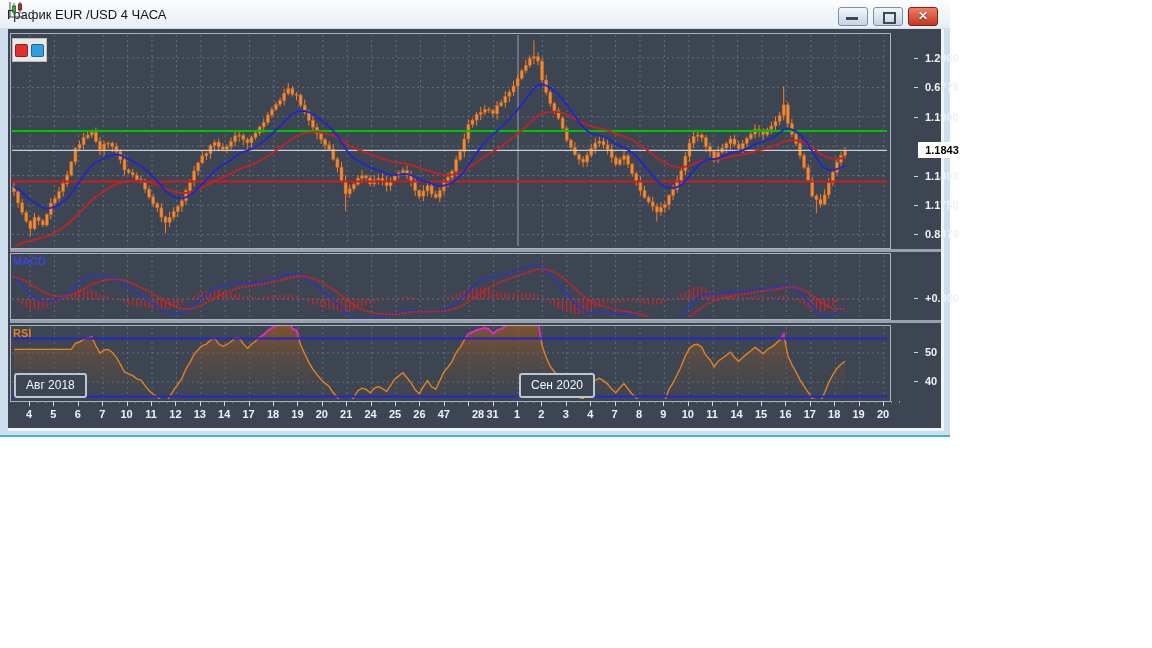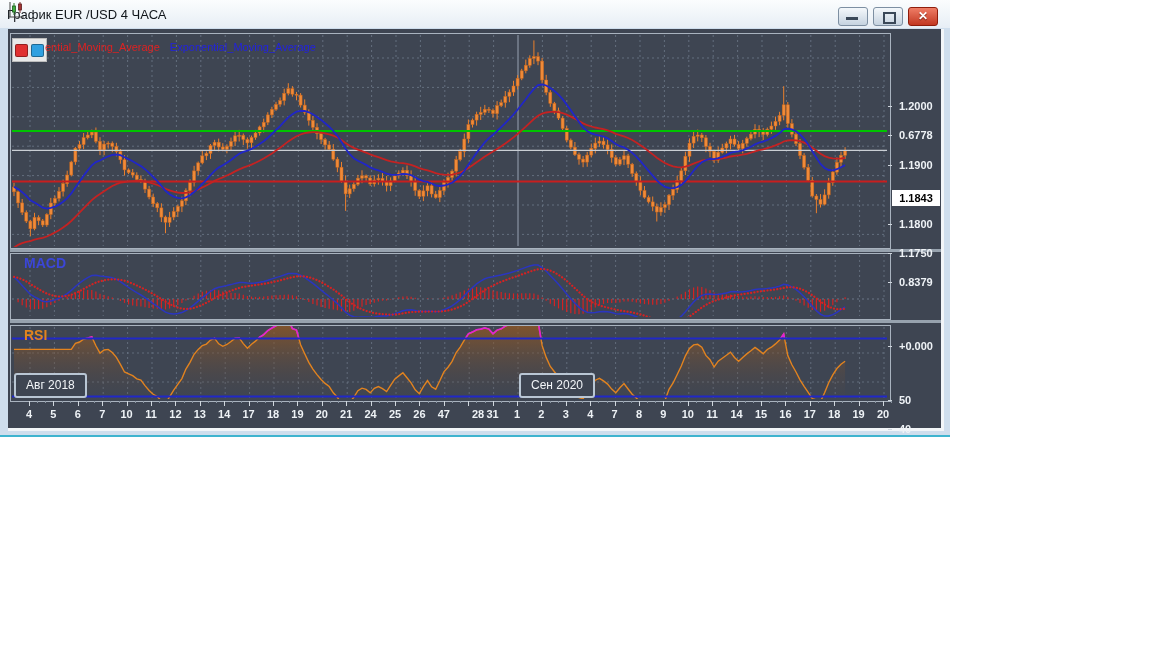--- a/index.html
+++ b/index.html
@@ -22,30 +22,30 @@
   .client{position:absolute;left:8px;top:29px;width:933px;height:399px;background:#3e4552;
     border-right:3px solid #f2f5f8;border-bottom:3px solid #f2f5f8;}
   .panel{position:absolute;border:1px solid #a9b3bf;box-sizing:border-box;background:#3e4552;}
   .panel-main{left:2px;top:4px;width:881px;height:216px;}
   .panel-macd{left:2px;top:224px;width:881px;height:67px;}
   .panel-rsi{left:2px;top:296px;width:881px;height:77px;}
   .splitter{position:absolute;left:2px;width:931px;height:3px;background:#97a2ae;}
   .xaxis{position:absolute;left:2px;top:372px;width:931px;height:27px;}
   .xlabel{position:absolute;width:24px;text-align:center;font-size:11px;font-weight:bold;color:#eef2f6;top:7px;}
   .xtick{position:absolute;top:0;width:1px;background:#cfd6dd;}
-  .gutter{position:absolute;left:883px;top:0;width:50px;height:372px;margin-top:48px;}
+  .gutter{position:absolute;left:909px;top:0;width:50px;height:372px;}
   .ylabel{position:absolute;left:8px;font-size:11px;font-weight:bold;color:#eef2f6;}
   .ytick{position:absolute;left:-3px;width:4px;height:1px;background:#cfd6dd;}
   .price-box{position:absolute;left:1px;width:48px;height:16px;background:#ffffff;color:#000;
     font-size:11px;font-weight:bold;text-align:center;line-height:16px;}
   .legend{position:absolute;left:37px;top:12px;font-size:11px;white-space:nowrap;}
   .ind-btns{position:absolute;left:4px;top:9px;width:33px;height:22px;background:#e9e9e9;
     border:1px solid #bcbcbc;display:flex;align-items:center;justify-content:center;gap:3px;}
   .sq{width:11px;height:11px;border-radius:2px;border:1px solid rgba(0,0,0,.35);cursor:pointer;}
-  .pane-label{position:absolute;left:16px;font-size:14px;font-weight:bold;}
+  .pane-label{position:absolute;left:5px;font-size:11px;font-weight:bold;}
   .month-box{position:absolute;height:19px;background:#3e4552;border:2px solid #b9c6d4;
     border-radius:3px;color:#f2f5f8;font-size:12px;padding:1px 10px;line-height:18px;top:344px;}
   .teal-line{position:absolute;left:0;top:435px;width:950px;height:2px;background:#3fb4cf;}
   svg{position:absolute;left:0;top:0;}
 </style>
 </head>
 <body>
 
 <div class="window">
   <div class="titlebar">
@@ -1008,24 +1008,20 @@
         <div class="ytick" style="top:323.0px"></div>
         <div class="ylabel" style="top:317.0px">50</div>
         <div class="ytick" style="top:352.0px"></div>
         <div class="ylabel" style="top:346.0px">40</div>
       </div>
 
     <div class="ind-btns">
       <div class="sq" id="btn-red" style="background: rgb(224, 48, 48);"></div>
       <div class="sq" id="btn-blue" style="background: rgb(48, 160, 224);"></div>
     </div>
-    <div class="legend">
-      <span id="legend-red" style="color: rgb(221, 34, 34);">ential_Moving_Average</span>
-      <span id="legend-blue" style="margin-left: 7px; color: rgb(34, 34, 221);">Exponential_Moving_Average</span>
-    </div>
     <div class="pane-label" id="macd-label" style="top: 226px; color: rgb(59, 70, 216);">MACD</div>
     <div class="pane-label" id="rsi-label" style="top: 298px; color: rgb(226, 131, 31);">RSI</div>
 
     <div class="month-box" id="month-0" style="left: 6px;">Авг 2018</div>
     <div class="month-box" id="month-1" style="left: 511px;">Сен 2020</div>
   </div>
 
   <div class="teal-line"></div>
 </div>
 

